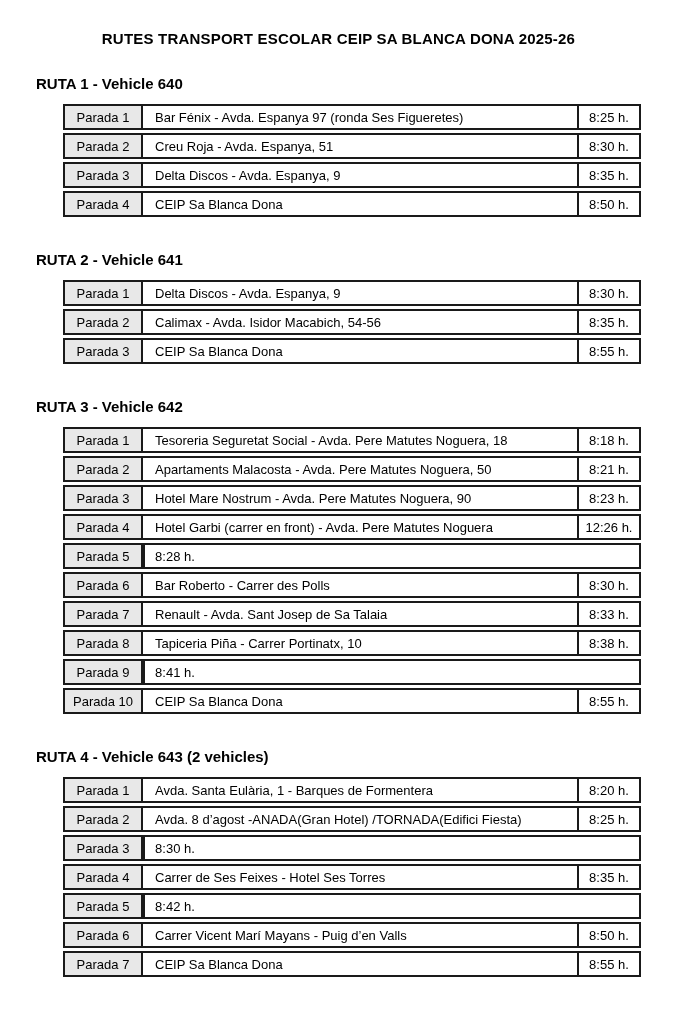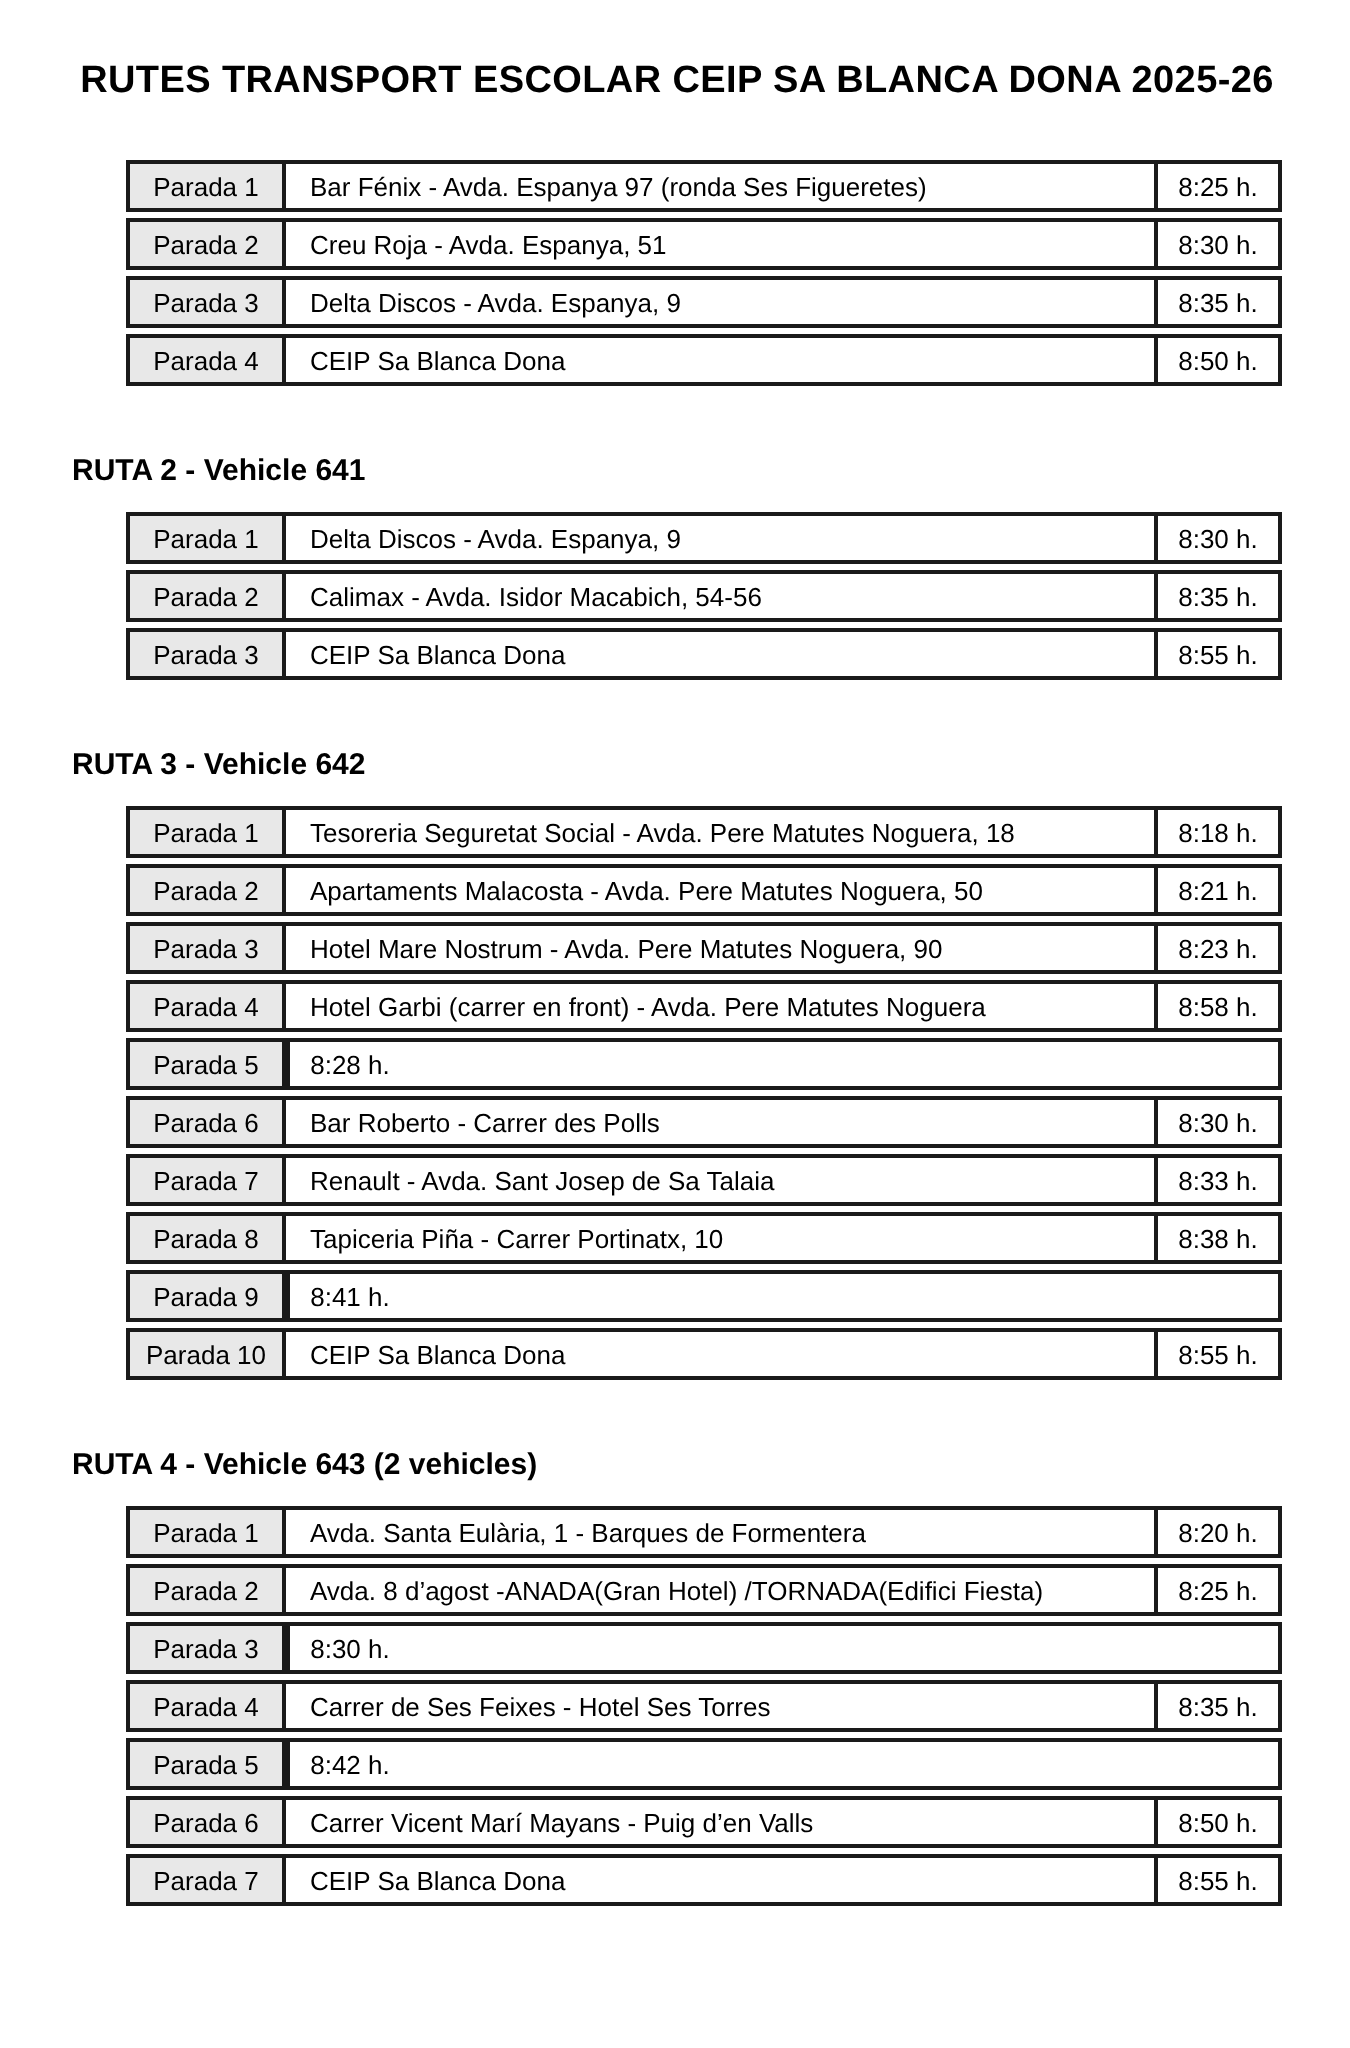--- a/index.html
+++ b/index.html
@@ -18,21 +18,21 @@
   }
   .page {
     width: 675px;
     height: 1024px;
     margin: 0 auto;
     background: var(--color-page_bg);
     padding: 24px 34px 0 36px;
     overflow: hidden;
   }
   h1.doc-title {
-    font-size: 19px;
+    font-size: 15px;
     font-weight: bold;
     text-align: center;
     margin: 6px 0 0 0;
     letter-spacing: 0.2px;
   }
   section.route { margin-top: 34px; }
   section.route:first-of-type { margin-top: 28px; }
   h2.route-heading {
     font-size: 15px;
     font-weight: bold;
@@ -76,20 +76,21 @@
     justify-content: center;
   }
 </style>
 </head>
 <body>
 
 <div class="page">
   <h1 class="doc-title">RUTES TRANSPORT ESCOLAR CEIP SA BLANCA DONA 2025-26</h1>
   <main id="routes-container">
       <section class="route">
+        <h2 class="route-heading">RUTA 1 - Vehicle 640</h2>
         <div class="route-table">
           <div class="row">
             <div class="cell parada">Parada 1</div>
             <div class="cell desc">
               <span>Bar Fénix - Avda. Espanya 97 (ronda Ses Figueretes)</span>
             </div>
             <div class="cell time">8:25 h.</div>
           </div>
           <div class="row">
             <div class="cell parada">Parada 2</div>
@@ -162,21 +163,21 @@
             <div class="cell desc">
               <span>Hotel Mare Nostrum - Avda. Pere Matutes Noguera, 90</span>
             </div>
             <div class="cell time">8:23 h.</div>
           </div>
           <div class="row">
             <div class="cell parada">Parada 4</div>
             <div class="cell desc">
               <span>Hotel Garbi (carrer en front) - Avda. Pere Matutes Noguera</span>
             </div>
-            <div class="cell time">8:58 h.</div>
+            <div class="cell time">12:26 h.</div>
           </div>
           <div class="row">
             <div class="cell parada">Parada 5</div>
             <div class="cell time">8:28 h.</div>
           </div>
           <div class="row">
             <div class="cell parada">Parada 6</div>
             <div class="cell desc">
               <span>Bar Roberto - Carrer des Polls</span>
             </div>

